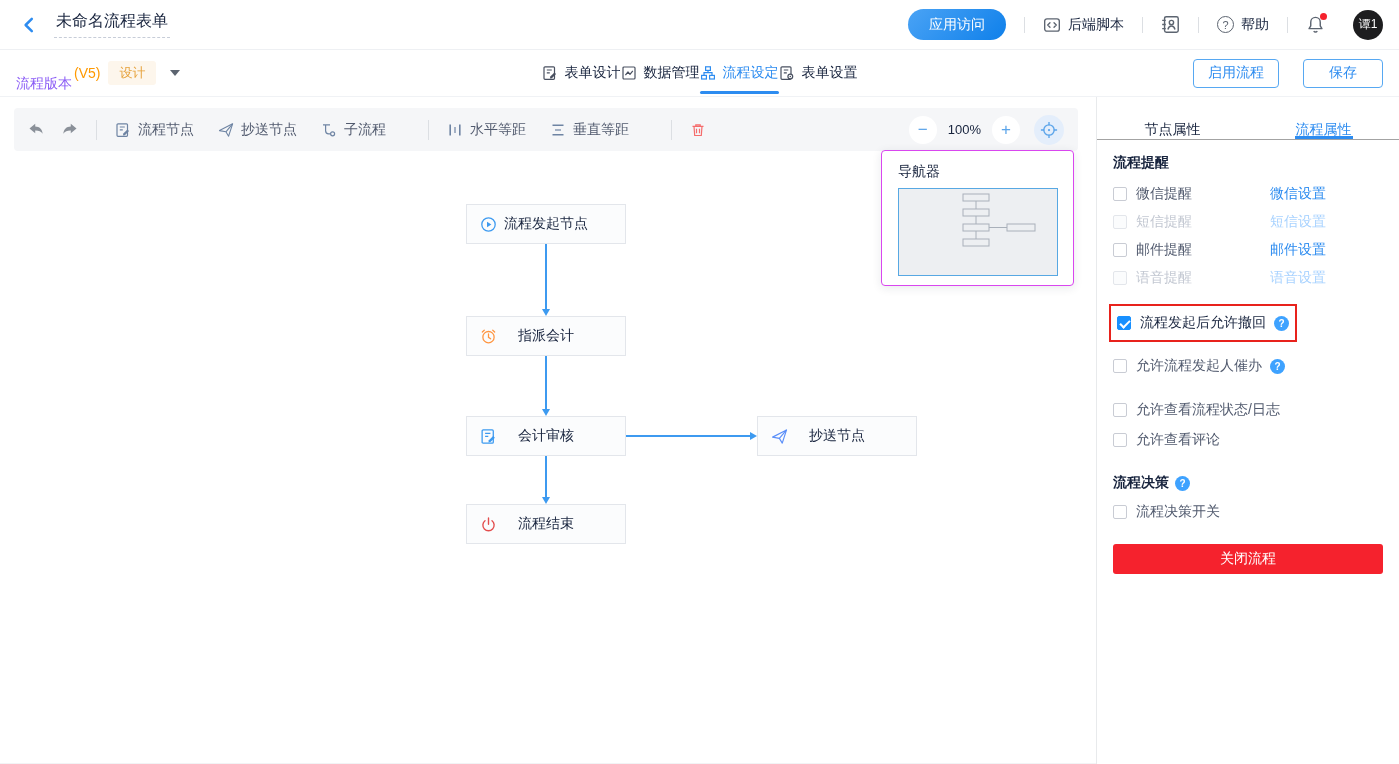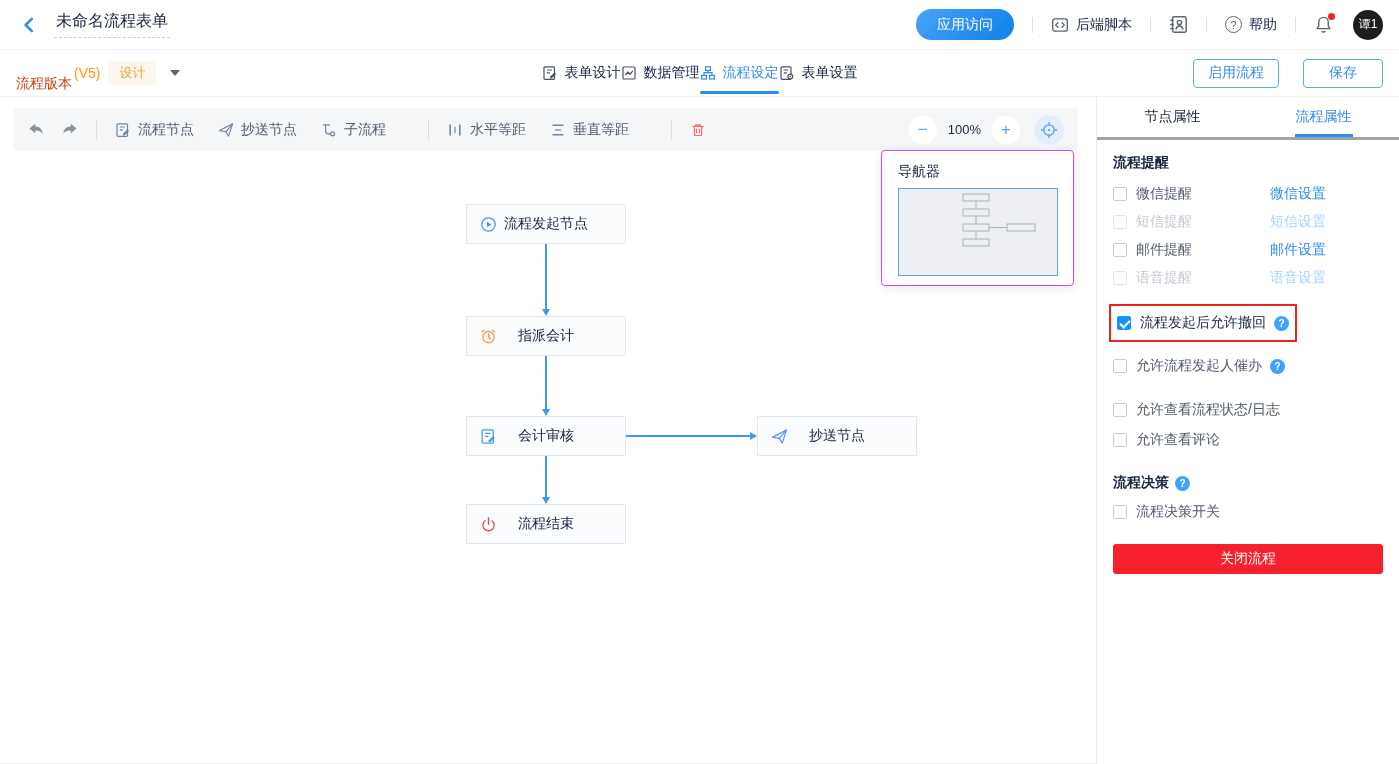--- a/index.html
+++ b/index.html
@@ -14,30 +14,30 @@
   .doc-title { font-size:16px; color:#17233d; border-bottom:1px dashed #c7cdd8; padding:0 2px 5px; }
   .tb-right { display:flex; align-items:center; }
   .pill-btn { height:31px; padding:4px 21px; border:none; border-radius:16px; color:#fff; font-size:14px;
     background:linear-gradient(135deg,#4aa3f5,#0f80ea); cursor:pointer; }
   .vdiv { width:1px; height:16px; background:#dcdfe3; margin:0 18px; }
   .tb-item { display:flex; align-items:center; gap:7px; color:#17233d; cursor:pointer; }
   .tb-icon { color:#5c6470; display:flex; }
   .bell-wrap { position:relative; display:flex; cursor:pointer; color:#5c6470; }
   .bell-dot { position:absolute; right:-2px; top:-2px; width:7px; height:7px; border-radius:50%; background:#f5222d; }
   .avatar { width:30px; height:30px; border-radius:50%; background:#1d1d1f; color:#fff; font-size:12px;
-    display:flex; align-items:center; justify-content:center; margin-left:20px; cursor:pointer; }
+    display:flex; align-items:center; justify-content:center; margin-left:28px; cursor:pointer; }
   .q-outline { width:17px; height:17px; border-radius:50%; border:1.4px solid #5c6470; display:flex;
     align-items:center; justify-content:center; font-size:11px; color:#5c6470; }
   .q-outline::after { content:"?"; }
 
   
   .verbar { height:47px; display:flex; align-items:center; padding:0 16px; border-bottom:1px solid #f0f2f5;
     background:#fff; position:relative; }
   .ver-left { display:flex; align-items:center; gap:8px; }
-  .ver-label { color:#c2410c;margin-top:21px; }
+  .ver-label { color:#8b5cf6;margin-top:21px; }
   .ver-num { color:#ff9900; }
   .design-badge { background:#fdf6ec; color:#e6a23c; font-size:13px; padding:3px 11px; border-radius:3px; }
   .caret-down { width:0; height:0; border:5px solid transparent; border-top:6px solid #5c6470; margin:5px 0 0 6px; cursor:pointer; }
   .main-tabs { position:absolute; left:0; right:0; top:0; height:100%; display:flex; justify-content:center;
     pointer-events:none; }
   .main-tab { pointer-events:auto; display:flex; align-items:center; gap:7px; color:#17233d; cursor:pointer;
     position:relative; height:100%; }
   .main-tab .tab-ic { color:#495060; display:flex; }
   .main-tab.active { color:#2d8cf0; }
   .main-tab.active .tab-ic { color:#2d8cf0; }
@@ -81,21 +81,21 @@
   .flow-node .n-ic { position:absolute; left:13px; display:flex; }
   .ic-blue { color:#3d9af0; } .ic-orange { color:#ff9540; } .ic-red { color:#e34d4d; } .ic-plane { color:#5b8ff9; }
   .arrow-v { position:absolute; width:2px; background:#3d9af0; }
   .arrow-v::after { content:""; position:absolute; bottom:-7px; left:-3px;
     border:4px solid transparent; border-bottom:none; border-top:7px solid #3d9af0; }
   .arrow-h { position:absolute; height:2px; background:#3d9af0; }
   .arrow-h::after { content:""; position:absolute; right:-7px; top:-3px;
     border:4px solid transparent; border-right:none; border-left:7px solid #3d9af0; }
 
   
-  .panel-tabs { height:43px; display:flex; border-bottom:3px solid #a3a3a3; }
+  .panel-tabs { height:43px; display:flex; border-bottom:1px solid #a3a3a3;align-items:flex-end; }
   .panel-tab { flex:1; display:flex; align-items:center; justify-content:center; color:#17233d;
     cursor:pointer; position:relative; }
   .panel-tab.active { color:#2d8cf0; }
   .panel-tab.active::after { content:""; position:absolute; bottom:0; left:50%; transform:translateX(-50%);
     width:58px; height:3px; background:#2d8cf0; }
   .panel-body { padding:14px 16px 0; }
   .sec-title { color:#17233d; font-weight:bold; display:flex; align-items:center; gap:6px; }
   .cb-row { display:flex; align-items:center; height:28px; }
   .cb { width:14px; height:14px; border:1px solid #c9ccd4; border-radius:2px; background:#fff;
     position:relative; flex:none; cursor:pointer; }

